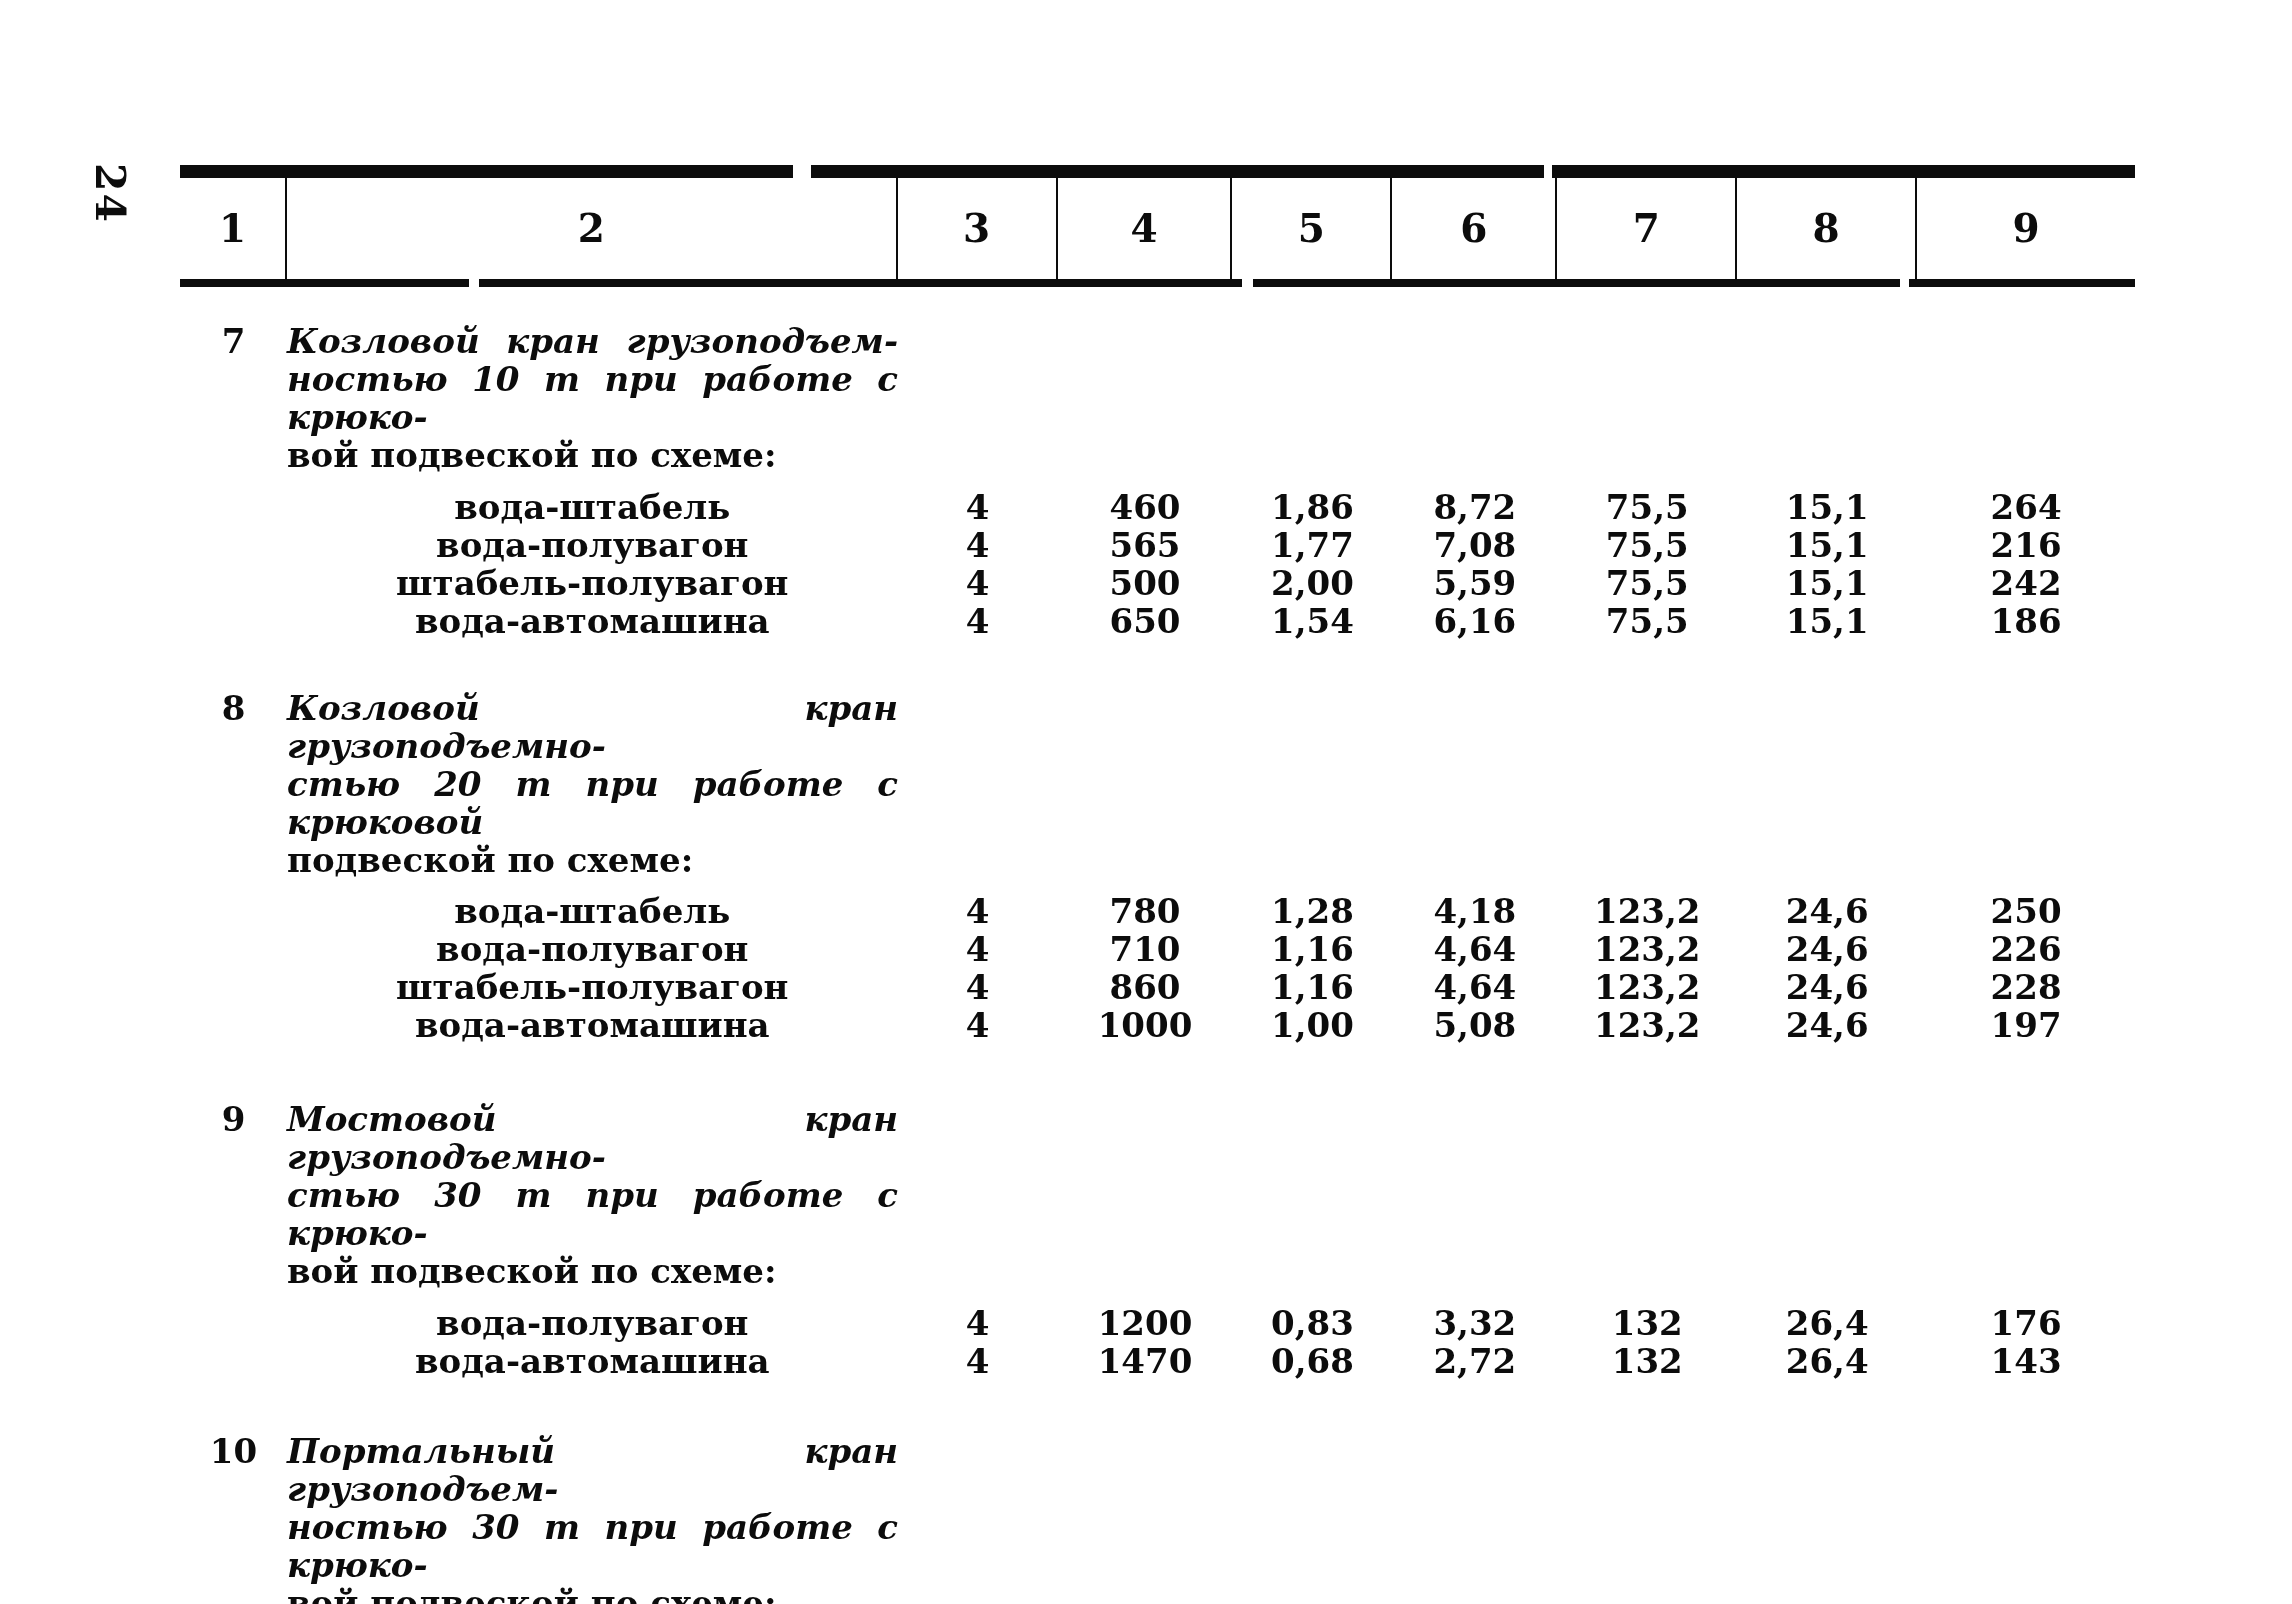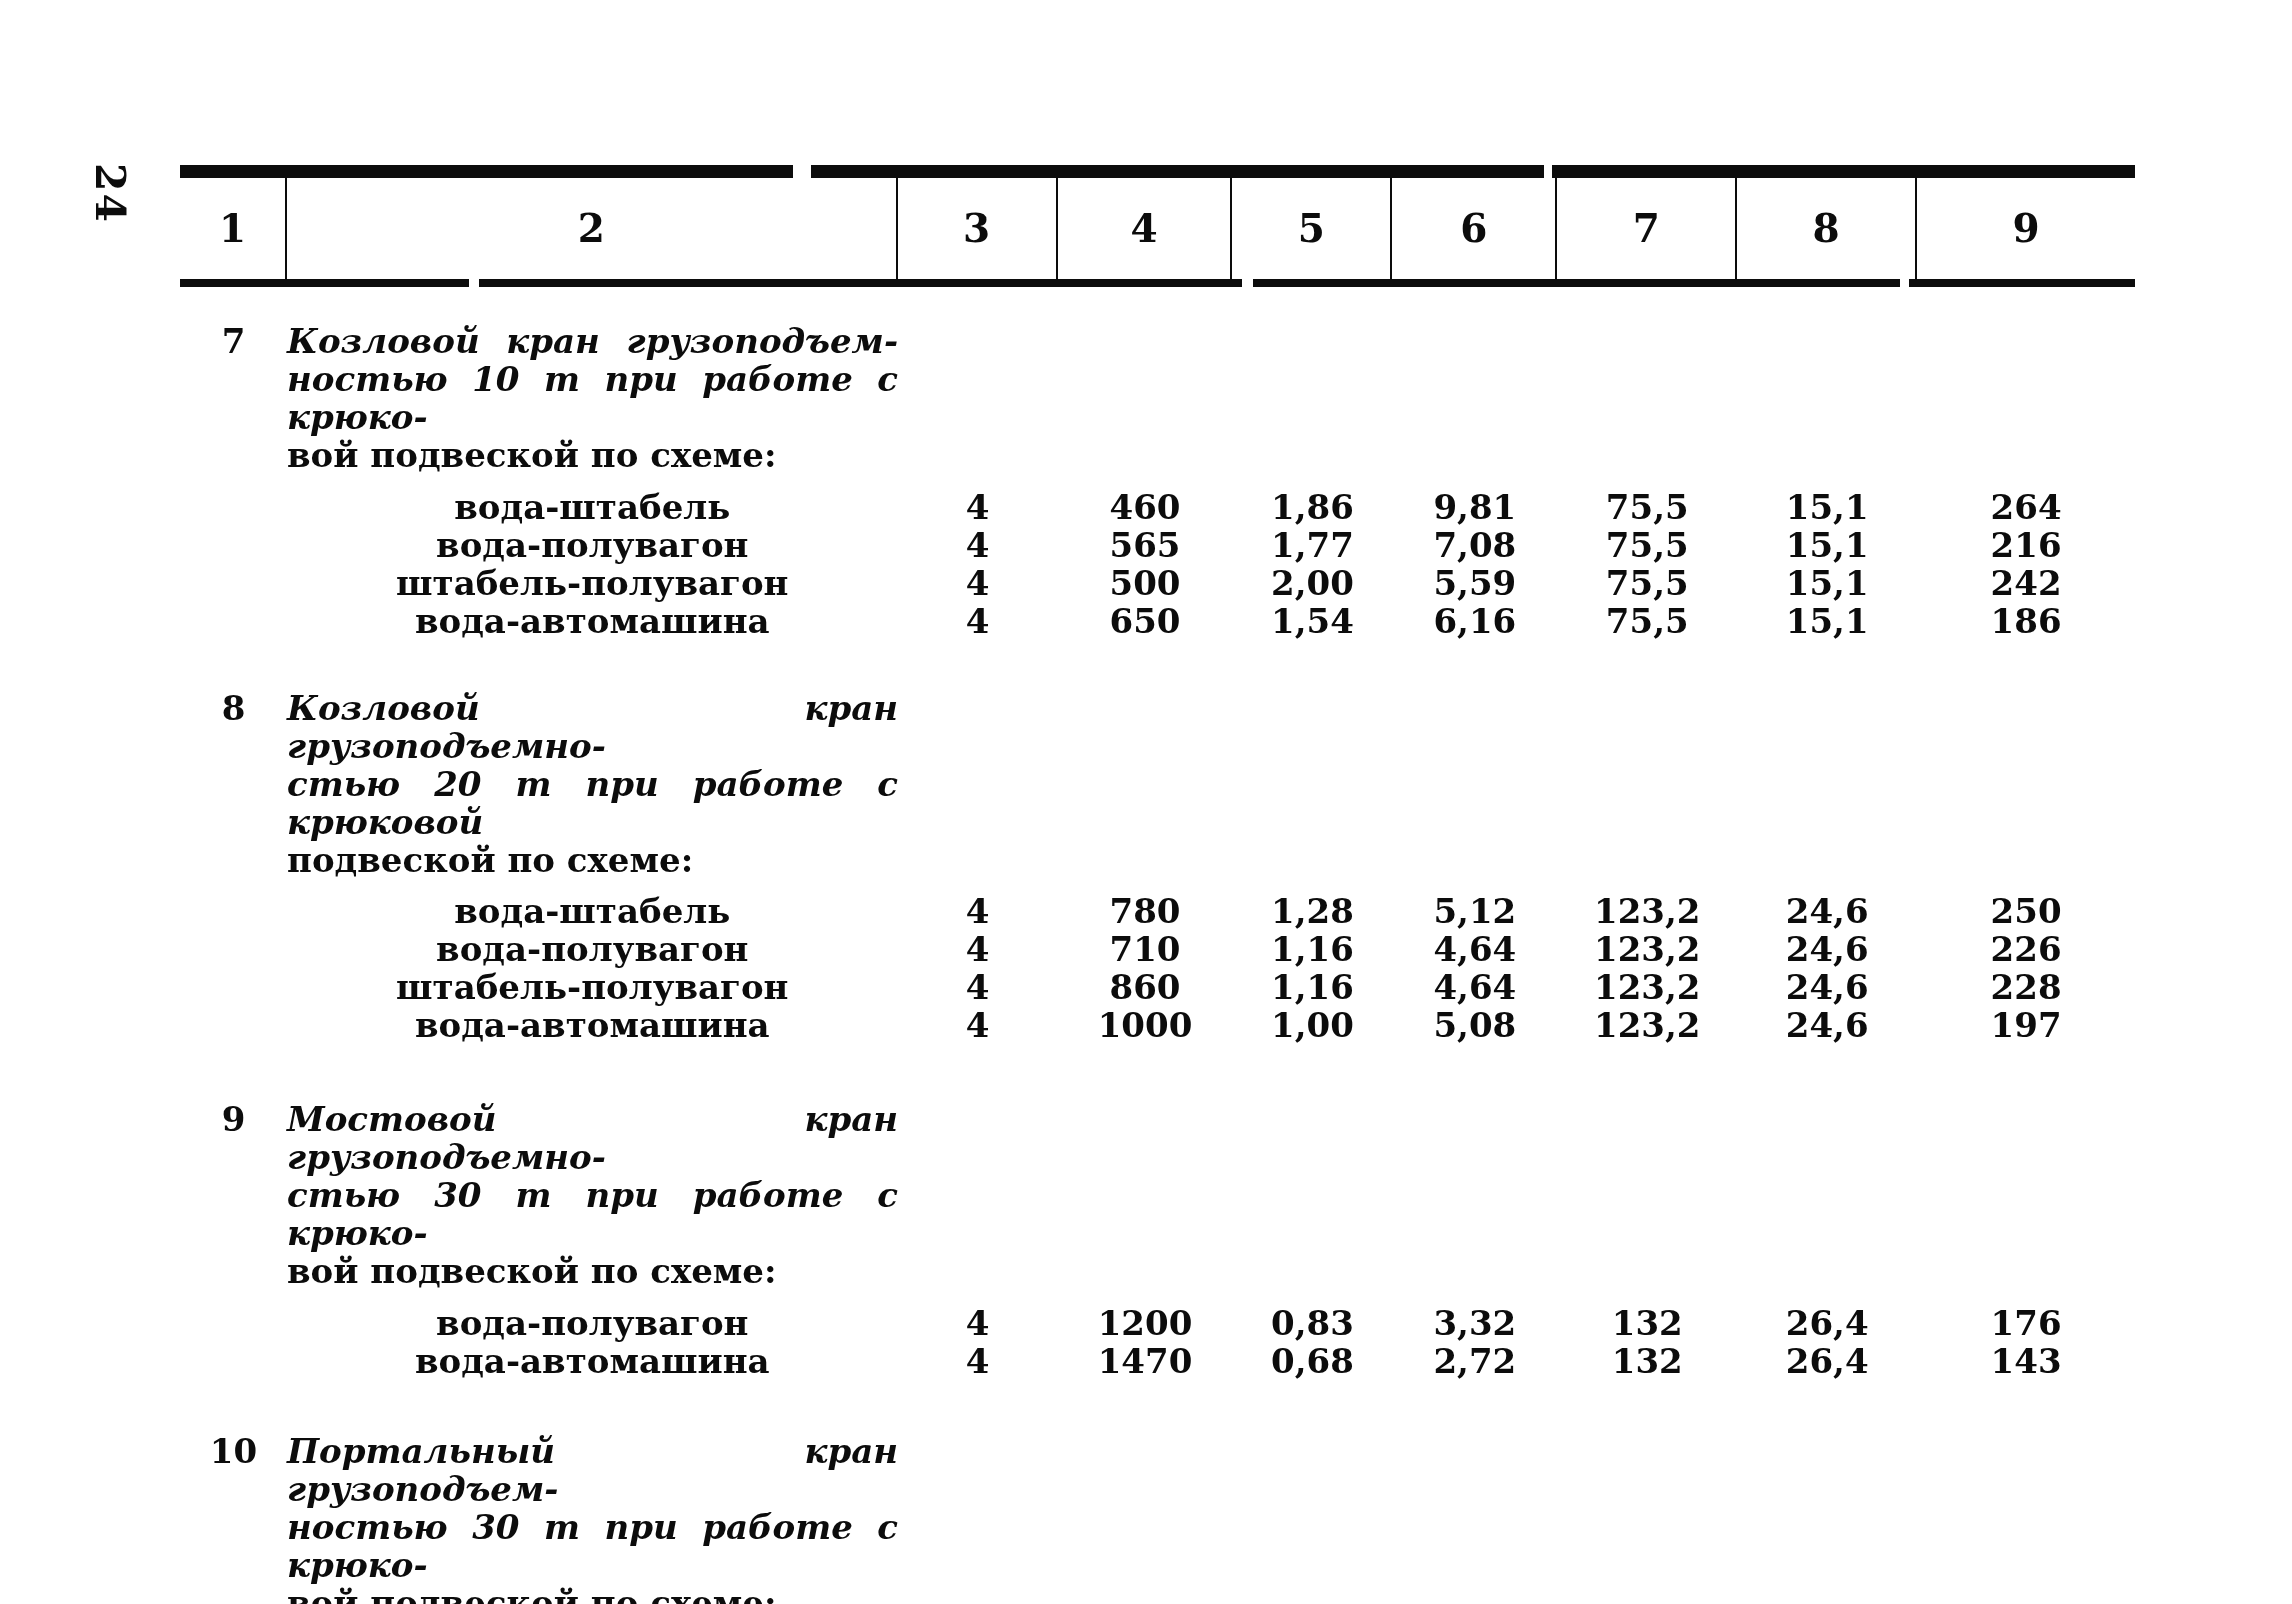--- a/index.html
+++ b/index.html
@@ -105,21 +105,21 @@
             <div class="dl">вой подвеской по схеме:</div>
           </div>
         </div>
         <div class="rows">
           <div class="drow">
             <span class="n"></span>
             <span class="d">вода-штабель</span>
             <span class="v v3">4</span>
             <span class="v v4">460</span>
             <span class="v v5">1,86</span>
-            <span class="v v6">9,81</span>
+            <span class="v v6">8,72</span>
             <span class="v v7">75,5</span>
             <span class="v v8">15,1</span>
             <span class="v v9">264</span>
           </div>
           <div class="drow">
             <span class="n"></span>
             <span class="d">вода-полувагон</span>
             <span class="v v3">4</span>
             <span class="v v4">565</span>
             <span class="v v5">1,77</span>
@@ -162,21 +162,21 @@
             <div class="dl">подвеской по схеме:</div>
           </div>
         </div>
         <div class="rows">
           <div class="drow">
             <span class="n"></span>
             <span class="d">вода-штабель</span>
             <span class="v v3">4</span>
             <span class="v v4">780</span>
             <span class="v v5">1,28</span>
-            <span class="v v6">5,12</span>
+            <span class="v v6">4,18</span>
             <span class="v v7">123,2</span>
             <span class="v v8">24,6</span>
             <span class="v v9">250</span>
           </div>
           <div class="drow">
             <span class="n"></span>
             <span class="d">вода-полувагон</span>
             <span class="v v3">4</span>
             <span class="v v4">710</span>
             <span class="v v5">1,16</span>

